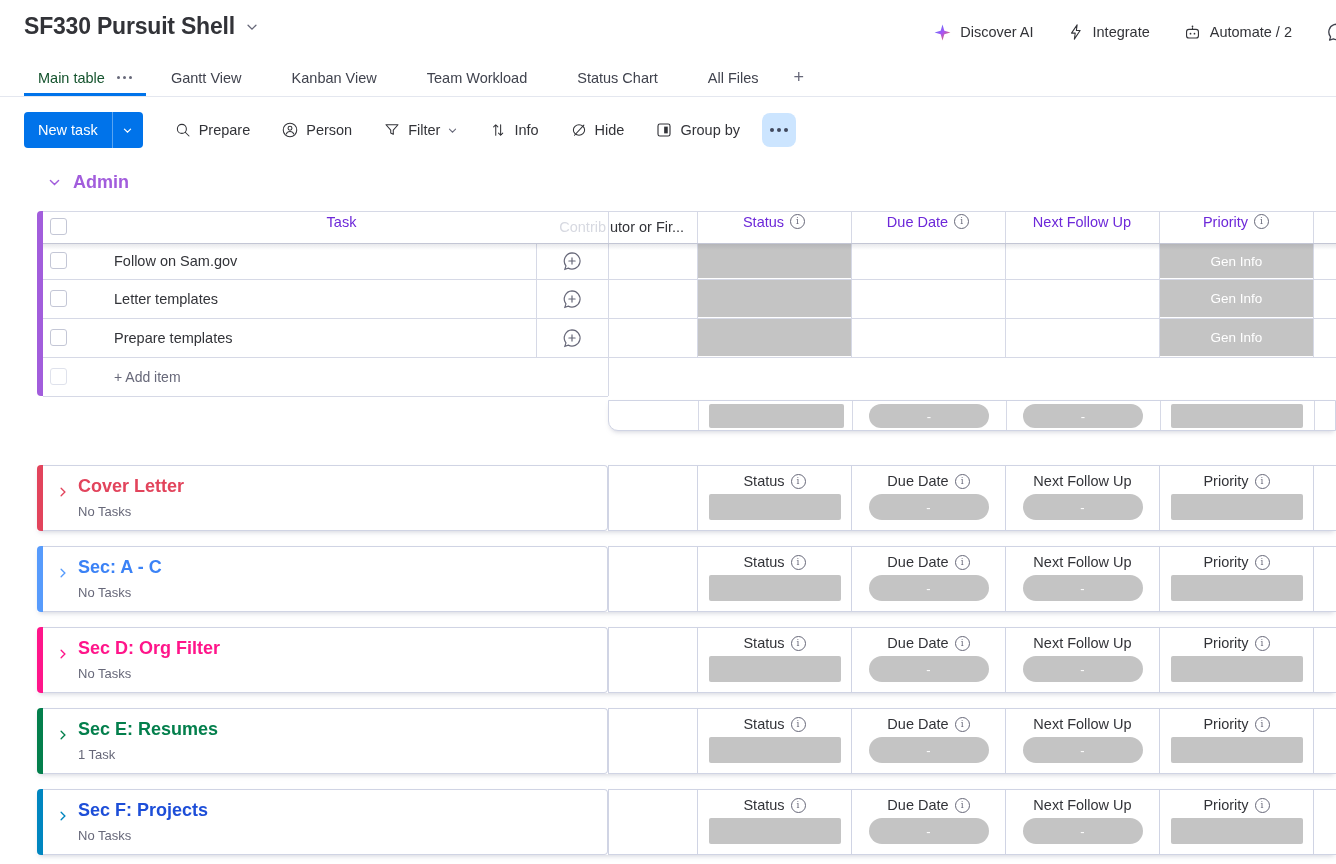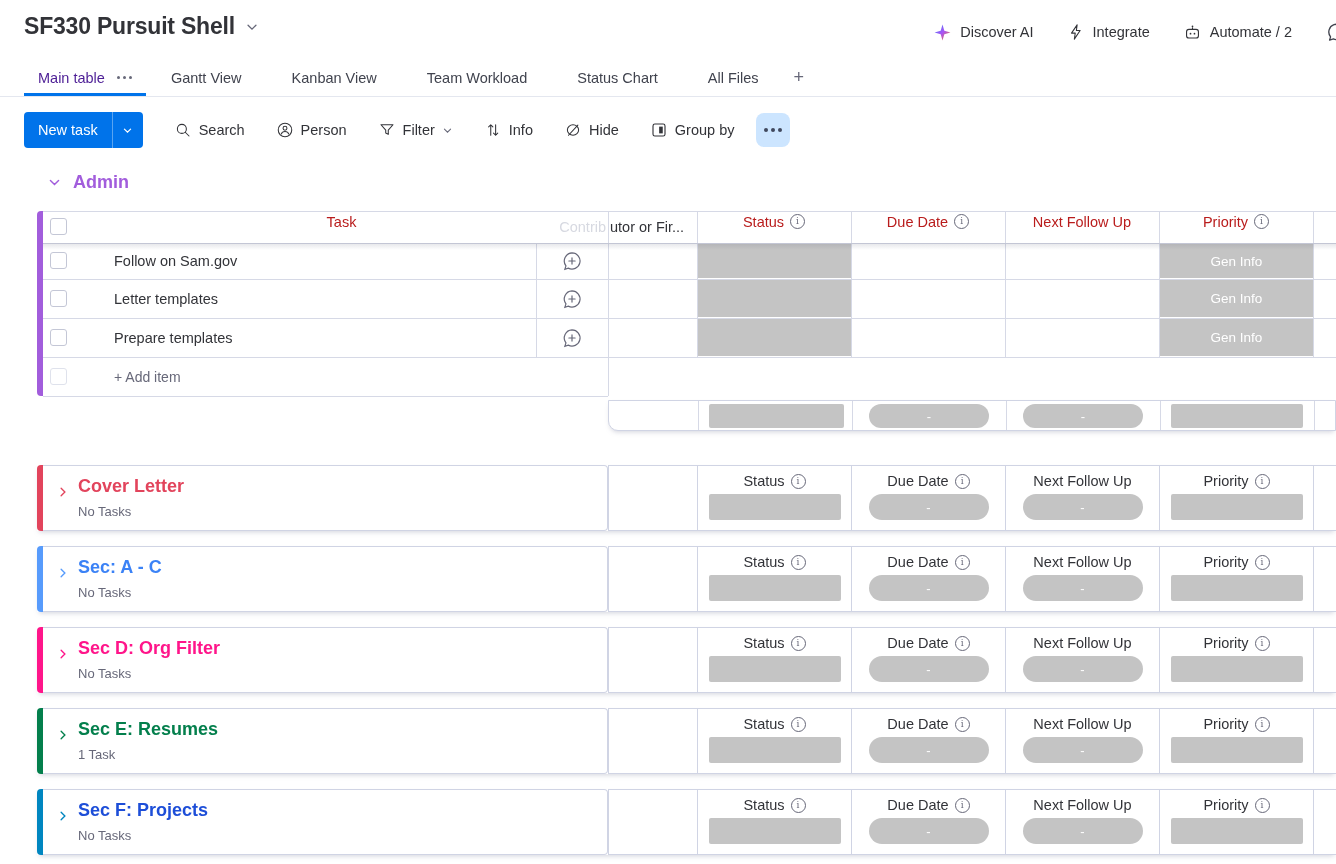--- a/index.html
+++ b/index.html
@@ -7,21 +7,21 @@
         font-family:"Liberation Sans",sans-serif;color:#323338;}
   
   .titlewrap{position:absolute;left:24px;top:13px;display:flex;align-items:center;gap:10px;}
   .titlewrap h1{margin:0;font-size:23px;font-weight:700;letter-spacing:-.2px;color:#323338;}
   .top-actions{position:absolute;top:16px;right:-12px;height:32px;display:flex;align-items:center;gap:33px;}
   .top-action{display:flex;align-items:center;gap:8px;font-size:14.5px;color:#323338;cursor:pointer;}
   
   .tabs{position:absolute;left:0;right:0;top:59px;height:38px;display:flex;align-items:stretch;
         padding-left:24px;border-bottom:1px solid #e4e7ef;box-sizing:border-box;}
   .tab{display:flex;align-items:center;padding:0 25px;font-size:14.5px;color:#40434e;}
-  .tab.active{padding:0 14px;color:#4c1d95;box-shadow:inset 0 -3px 0 #0073ea;}
+  .tab.active{padding:0 14px;color:#14532d;box-shadow:inset 0 -3px 0 #0073ea;}
   .tab-dots{display:inline-flex;gap:3px;margin-left:12px;}
   .tab-dots i{width:3px;height:3px;border-radius:50%;background:#676879;}
   .tab-add{align-self:center;margin-left:10px;font-size:18px;color:#676879;}
   
   .toolbar{position:absolute;left:24px;top:112px;height:36px;display:flex;align-items:center;}
   .nt{display:flex;height:36px;border-radius:4px;overflow:hidden;background:#0073ea;color:#fff;font-size:14.5px;}
   .nt-label{padding:0 14px;display:flex;align-items:center;}
   .nt-arrow{width:30px;display:flex;align-items:center;justify-content:center;border-left:1px solid rgba(255,255,255,.35);}
   .tool{display:flex;align-items:center;gap:7px;padding:0 12px;margin-left:7px;height:32px;font-size:14.5px;color:#323338;border-radius:4px;}
   .tool.first{margin-left:19px;}
@@ -29,21 +29,21 @@
             display:flex;align-items:center;justify-content:center;gap:3px;}
   .more-btn i{width:4px;height:4px;border-radius:50%;background:#40485e;}
   
   .grouplabel{position:absolute;left:48px;top:172px;display:flex;align-items:center;gap:12px;font-size:18px;font-weight:600;}
   
   .tbl{position:absolute;left:37px;top:211px;width:1299px;height:224px;font-size:14.5px;}
   .gbar{position:absolute;left:0;top:0;width:6px;height:185px;border-radius:4px 0 0 4px;}
   .gl{position:absolute;background:#d6d9e6;}
   .glh{height:1px;} .glv{width:1px;}
   .thead{position:absolute;left:0;top:0;width:1299px;height:32px;}
-  .hcell{position:absolute;top:0;height:21px;display:flex;align-items:center;justify-content:center;gap:6px;color:#b91c1c;}
+  .hcell{position:absolute;top:0;height:21px;display:flex;align-items:center;justify-content:center;gap:6px;color:#6d28d9;}
   .ghost{position:absolute;left:499px;width:70px;top:0;height:32px;display:flex;align-items:center;justify-content:flex-end;color:#d7d9e1;}
   .contrib{position:absolute;left:573px;top:0;height:32px;display:flex;align-items:center;color:#323338;}
   .row{position:absolute;left:0;width:1299px;}
   .cb{position:absolute;left:13px;width:17px;height:17px;border:1px solid #c4c7d6;border-radius:3px;background:#fff;box-sizing:border-box;}
   .thead .cb{top:7px;}
   .row .cb{top:calc(50% - 9px);}
   .cb.light{border-color:#dfe2ec;}
   .tname{position:absolute;left:77px;top:50%;transform:translateY(-50%);color:#323338;}
   .bubble{position:absolute;left:524px;top:calc(50% - 11px);}
   .f-status{position:absolute;left:661px;top:1px;bottom:1px;width:153px;background:#c4c4c4;}
@@ -179,21 +179,21 @@
           </svg>
       </div>
     </div>
     <div class="tool first">
       <span>
         <svg width="18" height="18" viewBox="0 0 24 24">
             <circle cx="10.5" cy="10.5" r="6" fill="none" stroke="#323338" stroke-width="1.4"></circle>
             <path d="m15 15 5 5" stroke="#323338" stroke-width="1.4" stroke-linecap="round"></path>
           </svg>
       </span>
-      <span>Search</span>
+      <span>Prepare</span>
     </div>
     <div class="tool">
       <span>
         <svg width="18" height="18" viewBox="0 0 24 24">
             <circle cx="12" cy="12" r="9" fill="none" stroke="#323338" stroke-width="1.4"></circle>
             <circle cx="12" cy="9.6" r="2.6" fill="none" stroke="#323338" stroke-width="1.4"></circle>
             <path d="M6.8 17.8c.9-2.4 2.8-3.7 5.2-3.7s4.3 1.3 5.2 3.7" fill="none" stroke="#323338" stroke-width="1.4"></path>
           </svg>
       </span>
       <span>Person</span>

